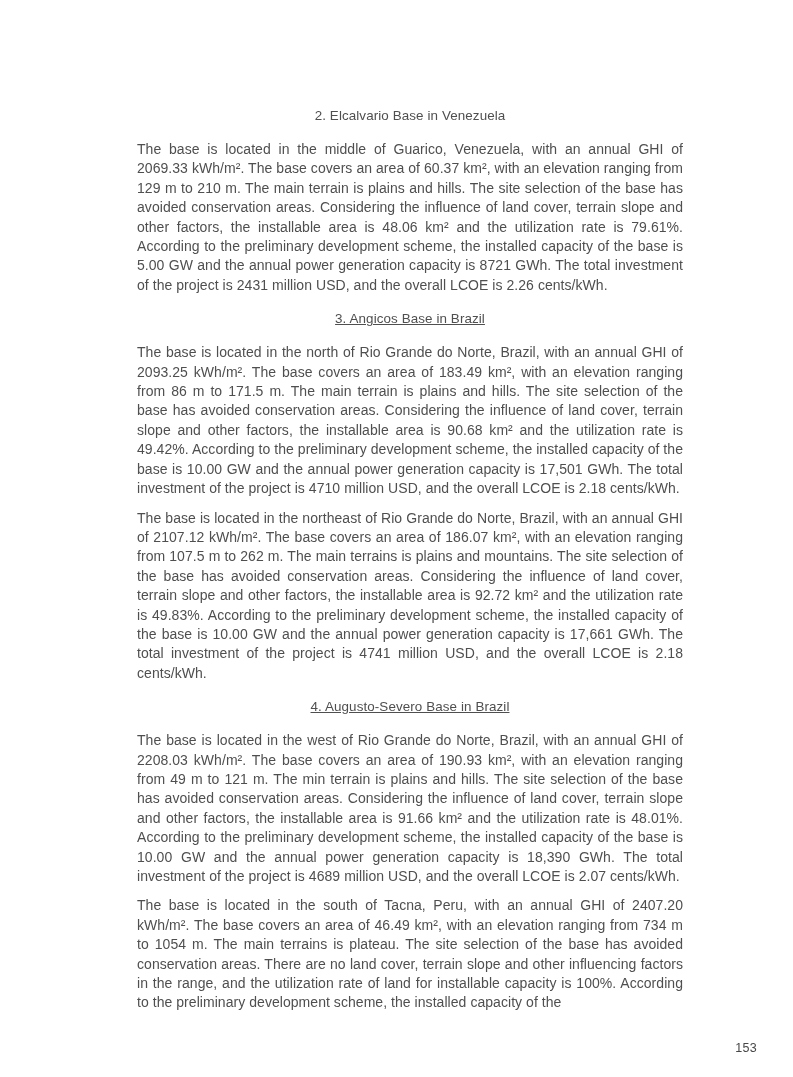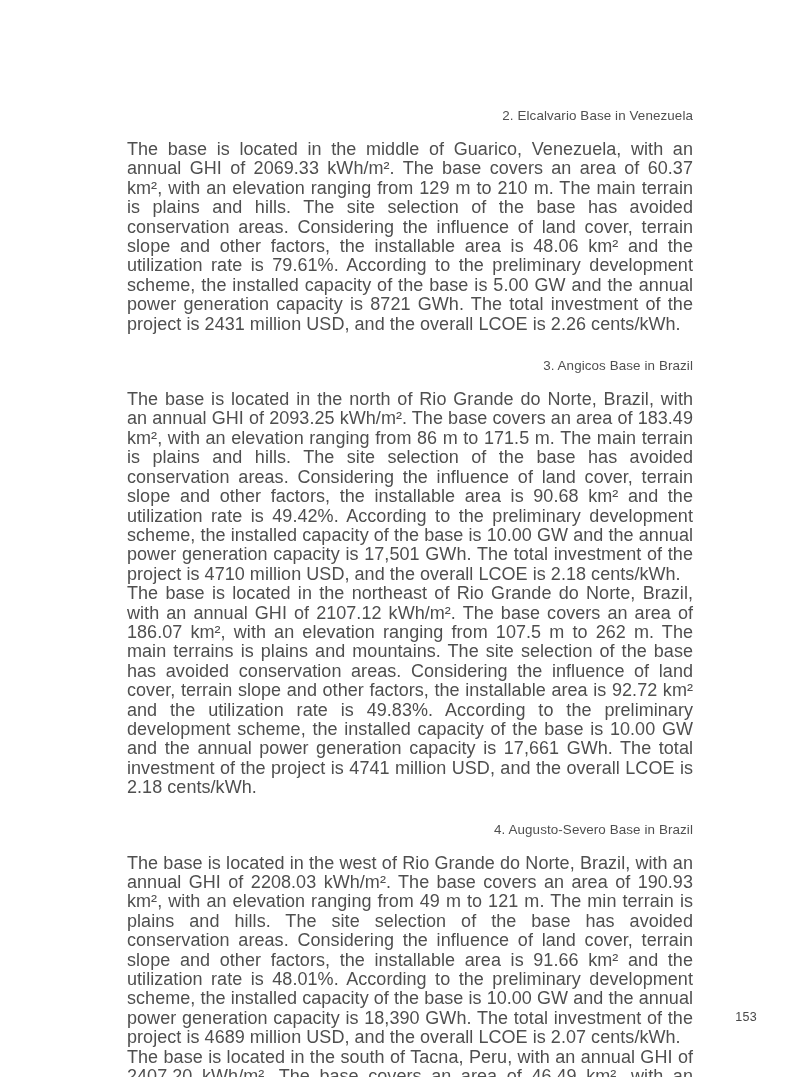--- a/index.html
+++ b/index.html
@@ -20,36 +20,37 @@
     left: 127px;
     top: 106px;
     width: 566px;
     color: #4f4f4f;
   }
   .section-heading {
     font-size: 13.4px;
     font-weight: 400;
     line-height: 20px;
     margin: 0 0 14px 0;
-    text-align: right;
+    text-align: center;
     letter-spacing: 0.1px;
   }
   .doc-section + .doc-section .section-heading {
-    margin-top: 22px;
+    margin-top: 14px;
+    text-decoration: underline;
   }
   .section-body {
-    font-size: 18px;
+    font-size: 14px;
     line-height: 19.4px;
-    margin: 0;
+    margin: 10px;
     text-align: justify;
     letter-spacing: 0.05px;
   }
   .page-number {
     position: absolute;
-    top: 1010px;
+    top: 1041px;
     right: 36px;
     font-size: 12.5px;
     color: #474747;
     letter-spacing: 0.3px;
   }
 </style>
 </head>
 <body>
 
 <div class="page" style="background: rgb(255, 255, 255);">

